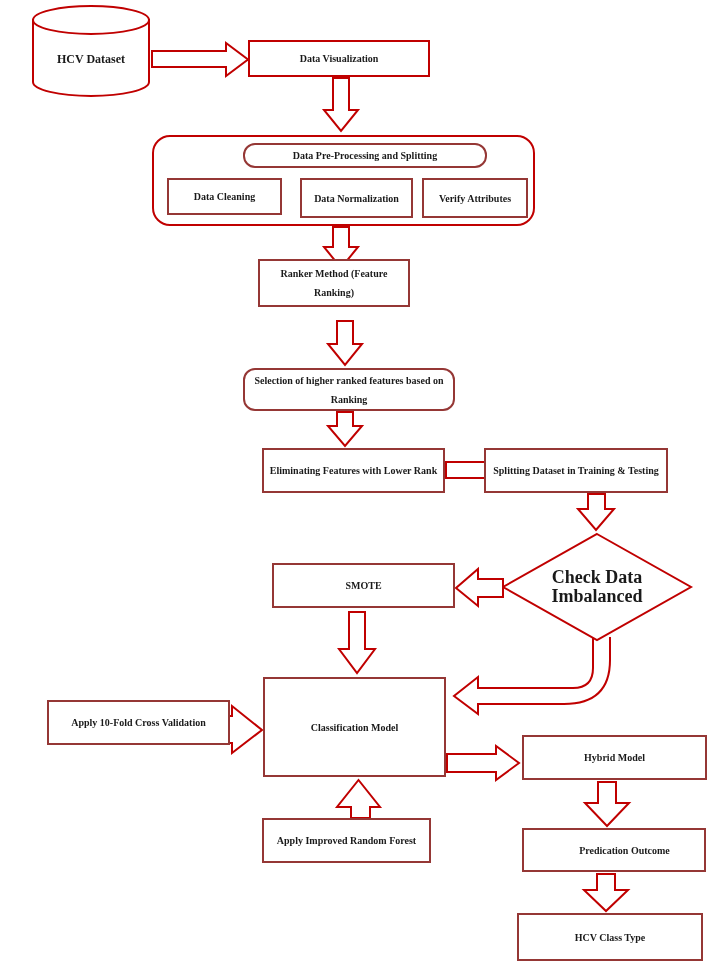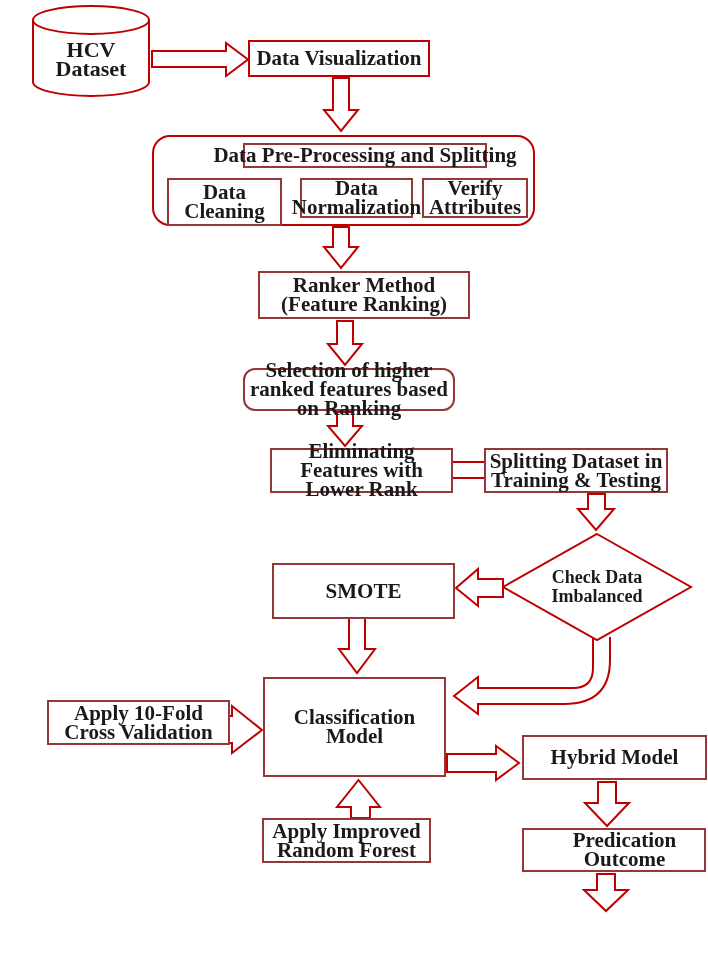--- a/index.html
+++ b/index.html
@@ -6,32 +6,32 @@
   #stage{
     position:relative;width:708px;height:964px;background:#fff;overflow:hidden;
     font-family:"Liberation Serif","DejaVu Serif",serif;
     color:#1A1A1A;
   }
   #shapes{position:absolute;left:0;top:0;width:708px;height:964px;z-index:0;}
   .box{
     position:absolute;box-sizing:border-box;background:#fff;
     border:2px solid #953735;
     display:flex;align-items:center;justify-content:center;text-align:center;
-    font-weight:bold;font-size:21px;line-height:19px;padding:0 3px;z-index:1;
+    font-weight:bold;font-size:10px;line-height:19px;padding:0 3px;z-index:1;
   }
   .red-border{border-color:#C00000;}
   .container-frame{
     position:absolute;box-sizing:border-box;border:2px solid #C00000;
     border-radius:18px;background:#fff;z-index:1;
   }
   .free-label{
     position:absolute;display:flex;align-items:center;justify-content:center;
     text-align:center;font-weight:bold;z-index:2;line-height:19px;
   }
-  .nowrap{white-space:nowrap;}
+  .nowrap{white-space:nowrap;border-radius:12px;}
 </style>
 </head>
 <body>
 
 <div id="stage">
 
   <svg id="shapes" viewBox="0 0 708 964" xmlns="http://www.w3.org/2000/svg">
 
     <path d="M33,20 L33,82 A58 14 0 0 0 149,82 L149,20 Z" fill="#fff" stroke="#C00000" stroke-width="2"></path>
     <ellipse cx="91" cy="20" rx="58" ry="14" fill="#fff" stroke="#C00000" stroke-width="2"></ellipse>
@@ -50,37 +50,38 @@
 
     <path d="M503,579 L478,579 L478,569 L456,588 L478,606 L478,597 L503,597 Z" fill="#fff" stroke="#C00000" stroke-width="2"></path>
     <path d="M349,612 L349,649 L339,649 L357,673 L375,649 L365,649 L365,612 Z" fill="#fff" stroke="#C00000" stroke-width="2"></path>
     <path d="M186,716 L232,716 L232,706 L262,730 L232,753 L232,743 L186,743 Z" fill="#fff" stroke="#C00000" stroke-width="2"></path>
     <path d="M351,818 L351,807 L337,807 L358.5,780 L380,807 L370,807 L370,818 Z" fill="#fff" stroke="#C00000" stroke-width="2"></path>
     <path d="M447,754 L496,754 L496,746 L519,763 L496,780 L496,772 L447,772 Z" fill="#fff" stroke="#C00000" stroke-width="2"></path>
     <path d="M598,782 L598,803 L585,803 L607,826 L629,803 L616,803 L616,782 Z" fill="#fff" stroke="#C00000" stroke-width="2"></path>
     <path d="M597,874 L597,890 L584,890 L606,911 L628,890 L615,890 L615,874 Z" fill="#fff" stroke="#C00000" stroke-width="2"></path>
   </svg>
 
-  <div class="free-label" style="left:36px;top:46px;width:110px;height:26px;font-size:22px;">HCV Dataset</div>
+  <div class="free-label" style="left:36px;top:46px;width:110px;height:26px;font-size:12px;">HCV Dataset</div>
 
   <div class="box red-border" style="left:248px;top:40px;width:182px;height:37px;">Data Visualization</div>
 
   <div class="container-frame" style="left:152px;top:135px;width:383px;height:91px;"></div>
   <div class="box nowrap" style="left:243px;top:143px;width:244px;height:25px;">Data Pre-Processing and Splitting</div>
-  <div class="box" style="left:167px;top:178px;width:115px;height:48px;">Data Cleaning</div>
+  <div class="box" style="left:167px;top:178px;width:115px;height:37px;">Data Cleaning</div>
   <div class="box" style="left:300px;top:178px;width:113px;height:40px;">Data Normalization</div>
   <div class="box" style="left:422px;top:178px;width:106px;height:40px;">Verify Attributes</div>
 
-  <div class="box" style="left:258px;top:271px;width:212px;height:48px;">Ranker Method (Feature Ranking)</div>
+  <div class="box" style="left:258px;top:259px;width:152px;height:48px;">Ranker Method (Feature Ranking)</div>
   <div class="box" style="left:243px;top:368px;width:212px;height:43px;border-radius:12px;">Selection of higher ranked features based on Ranking</div>
-  <div class="box" style="left:262px;top:448px;width:183px;height:45px;margin-left:8px;">Eliminating Features with Lower Rank</div>
+  <div class="box" style="left:262px;top:448px;width:183px;height:45px;">Eliminating Features with Lower Rank</div>
   <div class="box" style="left:484px;top:448px;width:184px;height:45px;">Splitting Dataset in Training &amp; Testing</div>
 
   <div class="free-label" style="left:542px;top:562px;width:110px;height:50px;font-size:18px;">Check Data Imbalanced</div>
 
-  <div class="box" style="left:272px;top:563px;width:183px;height:56px;">SMOTE</div>
+  <div class="box" style="left:272px;top:563px;width:183px;height:45px;">SMOTE</div>
   <div class="box" style="left:263px;top:677px;width:183px;height:100px;">Classification Model</div>
   <div class="box" style="left:2px;top:700px;width:183px;height:45px;margin-left:45px;">Apply 10-Fold Cross Validation</div>
   <div class="box" style="left:262px;top:818px;width:169px;height:45px;">Apply Improved Random Forest</div>
   <div class="box" style="left:522px;top:735px;width:185px;height:45px;">Hybrid Model</div>
   <div class="box" style="left:522px;top:828px;width:184px;height:44px;padding-left:24px;">Predication Outcome</div>
+  <div class="box" style="left:517px;top:913px;width:186px;height:48px;">HCV Class Type</div>
 
 </div>
 
 </body></html>

